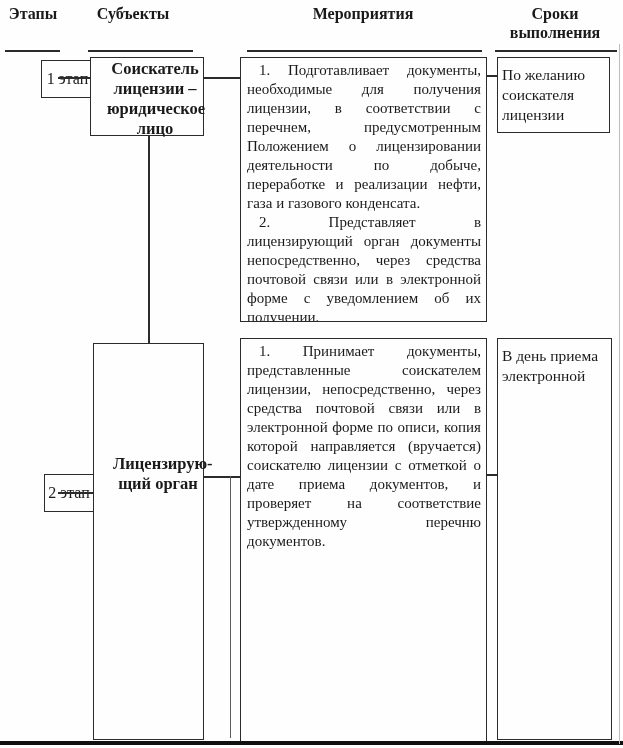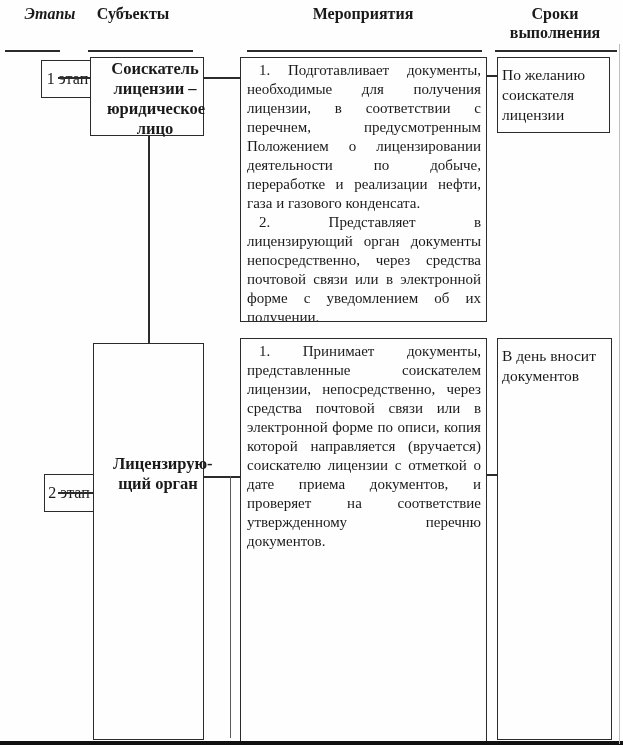--- a/index.html
+++ b/index.html
@@ -101,21 +101,21 @@
     height: 700px;
     background: #bdbdbd;
   }
   .abs { position: absolute; }
 </style>
 </head>
 <body>
 
 <div id="page">
 
-  <div class="col-header" style="left:20px; width:60px;font-style:italic;">Этапы</div>
+  <div class="col-header" style="left:3px; width:60px;">Этапы</div>
   <div class="col-header" style="left:83px; width:100px;">Субъекты</div>
   <div class="col-header" style="left:288px; width:150px;">Мероприятия</div>
   <div class="col-header" style="left:495px; width:120px;">Сроки
 выполнения</div>
 
   <div class="header-rule" style="left:5px; width:55px;"></div>
   <div class="header-rule" style="left:88px; width:105px;"></div>
   <div class="header-rule" style="left:247px; width:235px;"></div>
   <div class="header-rule" style="left:495px; width:122px;"></div>
 
@@ -156,19 +156,19 @@
 
   <div class="thin-vline" style="left:230px; top:476px; height:262px;"></div>
 
   <div class="box activities-box" style="left:240px; top:338px; width:247px; height:404px;">
     <p>1. Принимает документы, представленные соискателем лицензии, непосредственно, через средства почтовой связи или в электронной форме по описи, копия которой направляется (вручается) соискателю лицензии с отметкой о дате приема документов, и проверяет на соответствие утвержденному перечню документов.</p>
   </div>
 
   <div class="hline" style="left:487px; top:474px; width:10px;"></div>
 
   <div class="box" style="left:497px; top:338px; width:115px; height:402px;">
-    <div class="deadline-text abs" style="left:4px; right:4px; top:7px;">В день вносит документов</div>
+    <div class="deadline-text abs" style="left:4px; right:4px; top:7px;">В день приема электронной</div>
   </div>
 
   <div class="bottom-rule"></div>
   <div class="page-right-border"></div>
 
 </div>
 
 </body></html>

